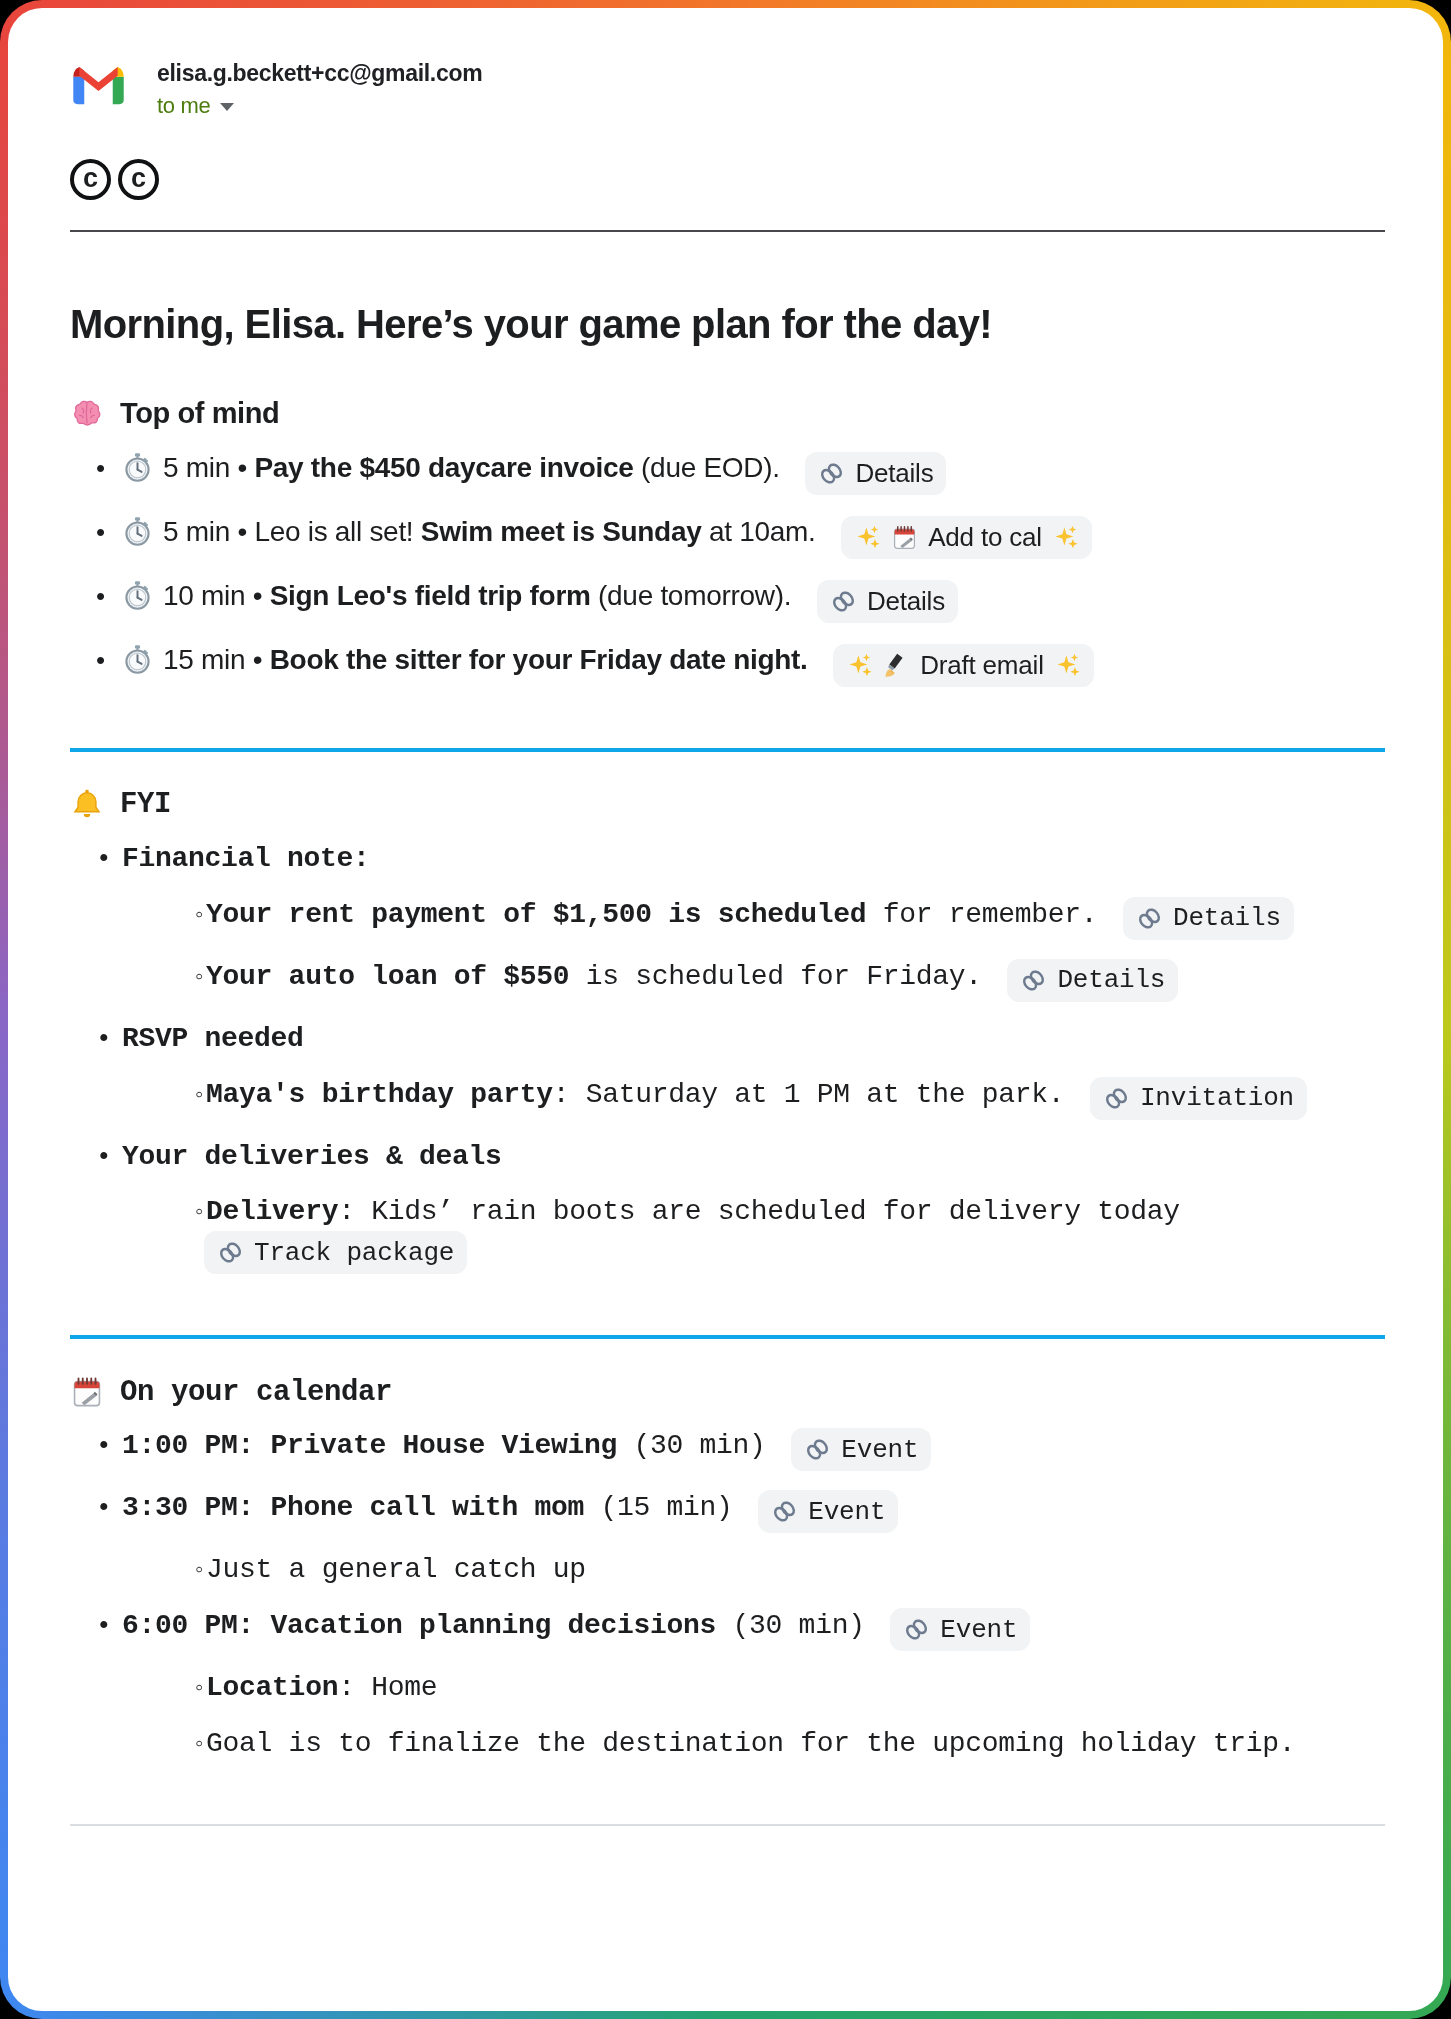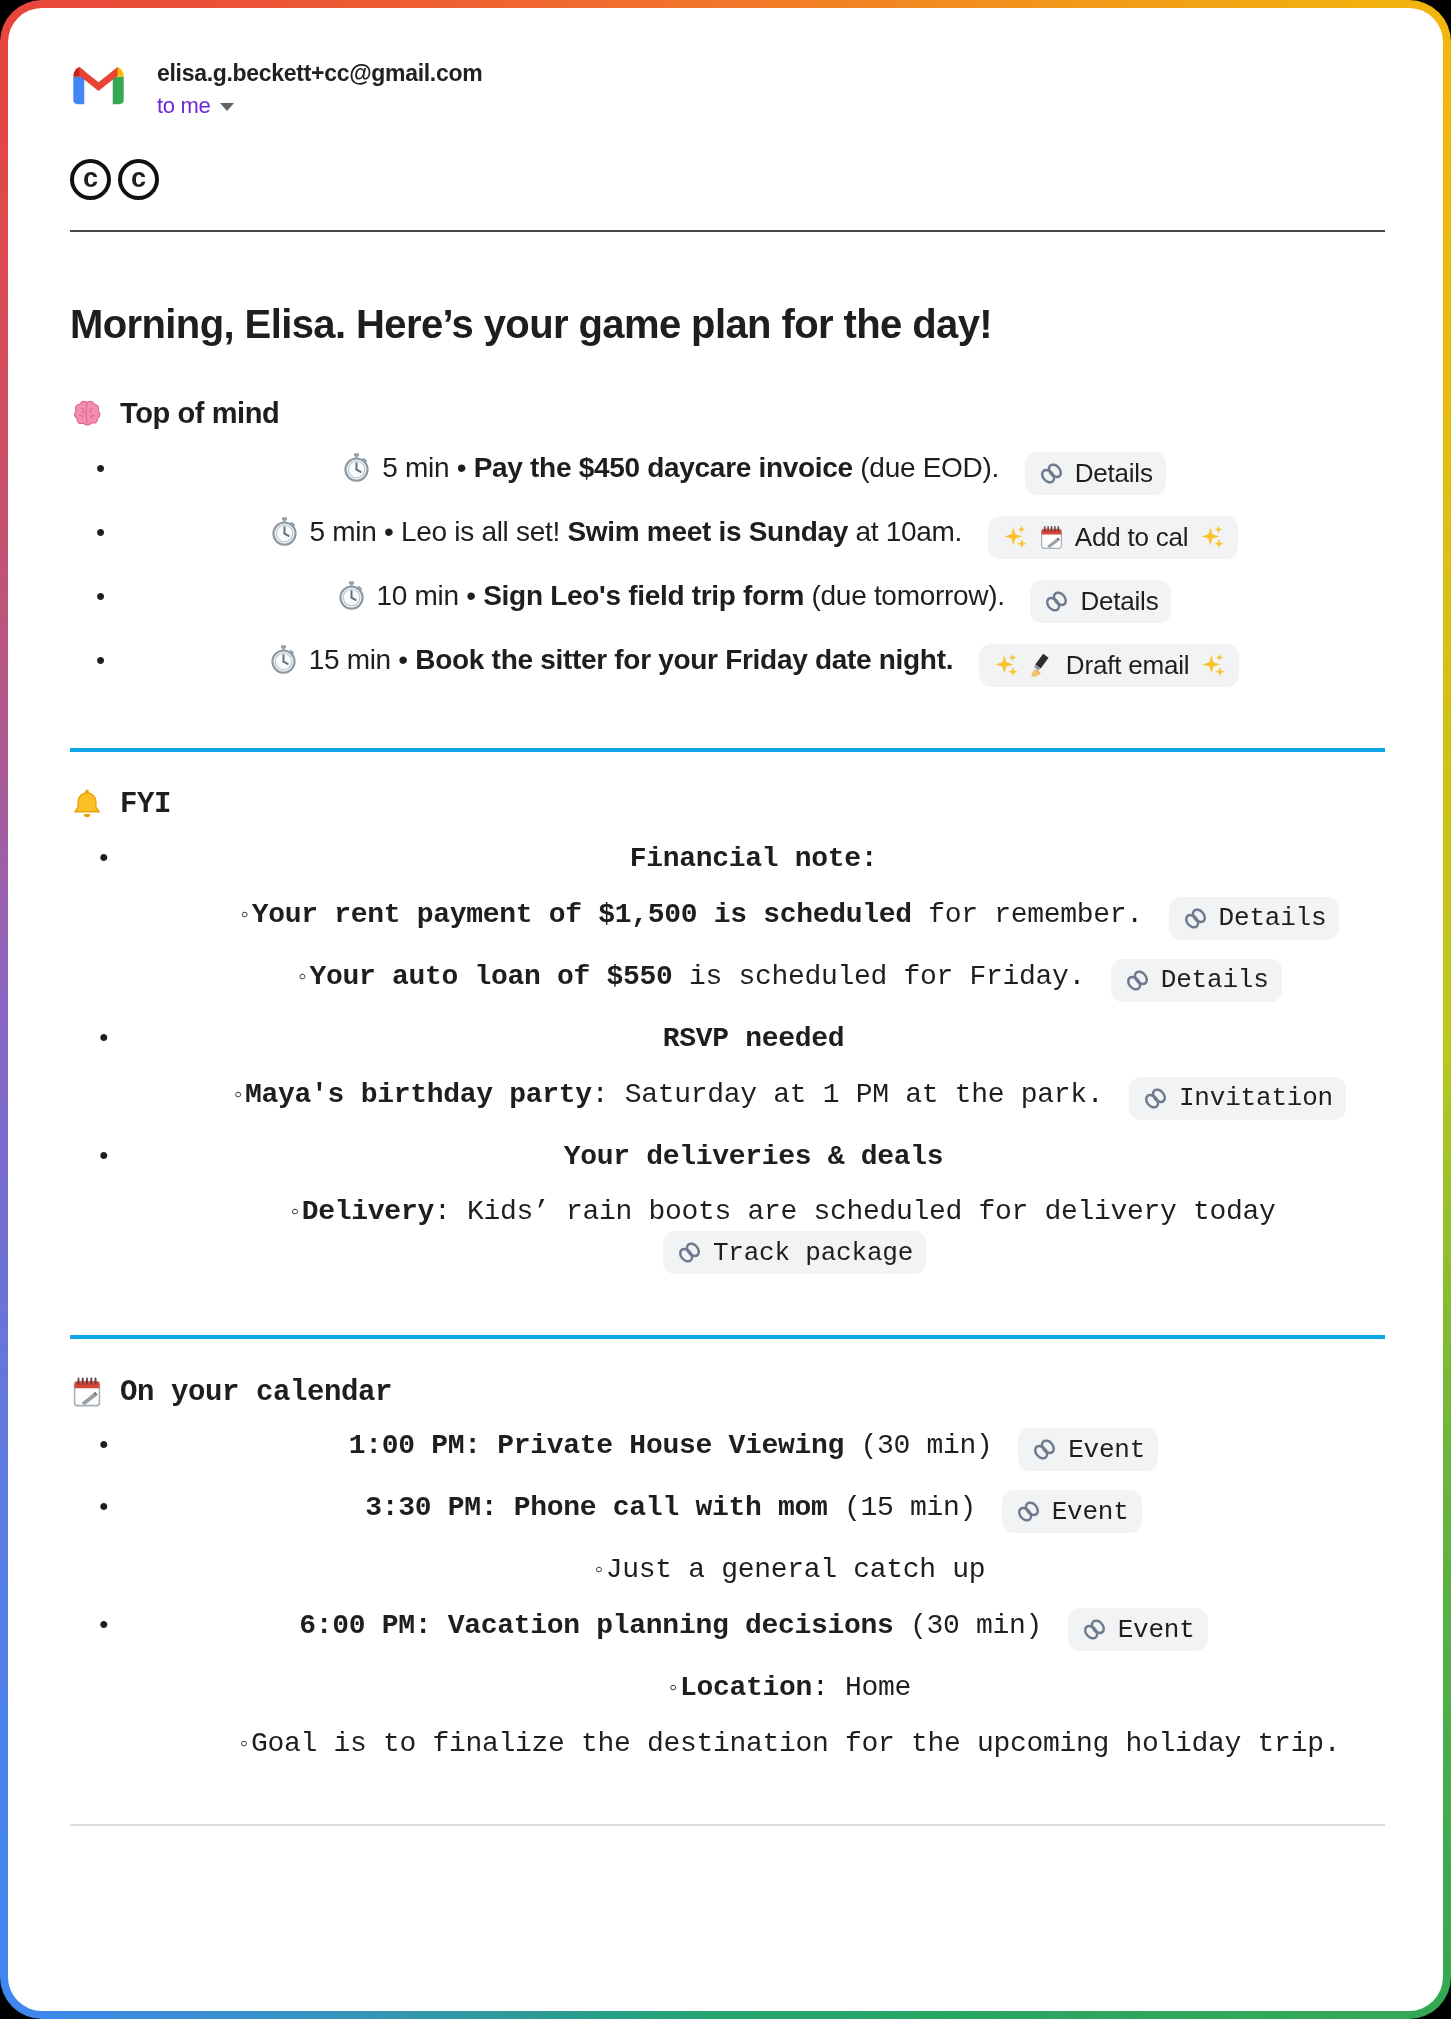--- a/index.html
+++ b/index.html
@@ -17,33 +17,33 @@
     position:absolute; inset:8px; background:#fff; border-radius:34px;
     box-sizing:border-box; padding:48px 58px 0 62px; overflow:hidden;
     letter-spacing:-0.3px;
   }
   svg.ic { display:inline-block; vertical-align:-5px; width:28px; height:28px; }
 
   
   .email-header { display:flex; gap:30px; align-items:flex-start; margin:4px 0 0; }
   .gmail { width:57px; height:44px; margin-top:3px; }
   .sender { font-size:23px; font-weight:bold; color:#202124; line-height:1.2; }
-  .to-row { display:flex; align-items:center; gap:9px; margin-top:5px; color:#6d28d9; font-size:22px; cursor:pointer; }
+  .to-row { display:flex; align-items:center; gap:9px; margin-top:5px; color:#4d7c0f; font-size:22px; cursor:pointer; }
   .arrow-down { width:0; height:0; border-left:7px solid transparent; border-right:7px solid transparent; border-top:8px solid #5f6368; margin-top:3px; }
 
   
   .subject-row { display:flex; align-items:center; gap:10px; margin:40px 0 0; font-size:45px; font-weight:bold; letter-spacing:-1px; }
   .cc-badges { display:inline-flex; gap:7px; margin-right:8px; }
   .cc-badge { width:41px; height:41px; border:4.5px solid #101112; border-radius:50%; display:inline-flex; align-items:center; justify-content:center; font-size:27px; font-weight:bold; letter-spacing:0; padding-bottom:2px; box-sizing:border-box; }
   .title-divider { border:none; border-top:2px solid #46484b; margin:30px 0 0; }
 
   .greeting { font-size:40px; font-weight:bold; margin:70px 0 14px; letter-spacing:-0.6px; }
 
   
-  .section { padding:36px 0 42px;text-align:center; }
+  .section { padding:36px 0 42px; }
   .section + .section { border-top:4px solid #0ea5e9;font-family:Liberation Mono, monospace; }
   .section-heading { display:flex; align-items:center; gap:16px; font-size:29px; font-weight:bold; letter-spacing:-0.4px; }
   .section-heading svg.ic { width:34px; height:34px; }
   ul.blist { list-style:none; margin:14px 0 0; padding:0 0 0 26px; font-size:28px; }
   ul.blist li { position:relative; padding-left:26px; margin:19px 0; line-height:1.32; }
   ul.blist > li::before { content:"•"; position:absolute; left:0; top:1px; font-size:26px; color:#1d1e20; }
   ul.sublist { list-style:none; margin:6px 0 0; padding:0 0 0 44px; }
   ul.sublist > li::before { content:"◦"; font-size:24px; left:2px; top:2px; color:#3a3b3d; }
   ul.blist li svg.item-ic { width:31px; height:31px; margin-right:10px; vertical-align:-6px; }
 

